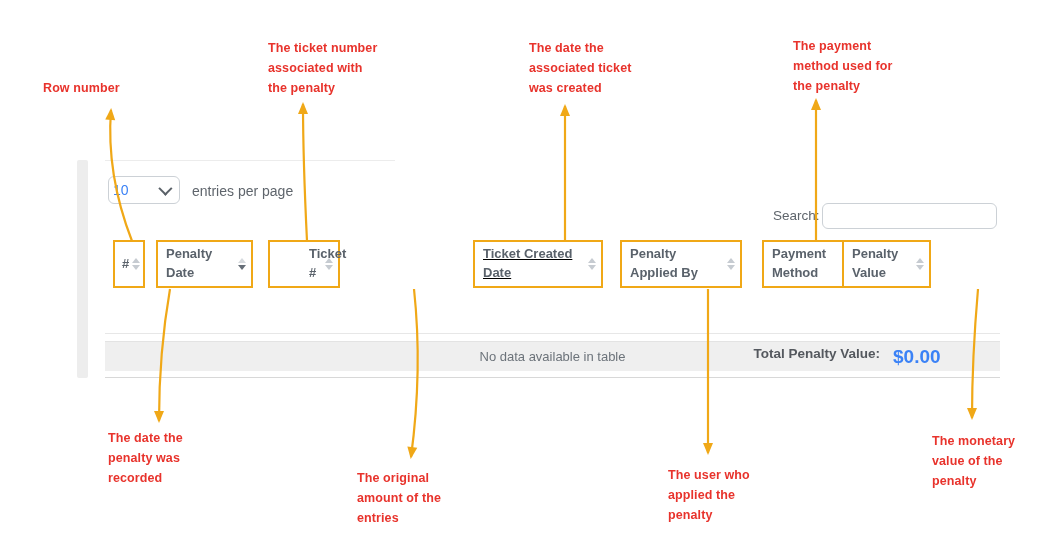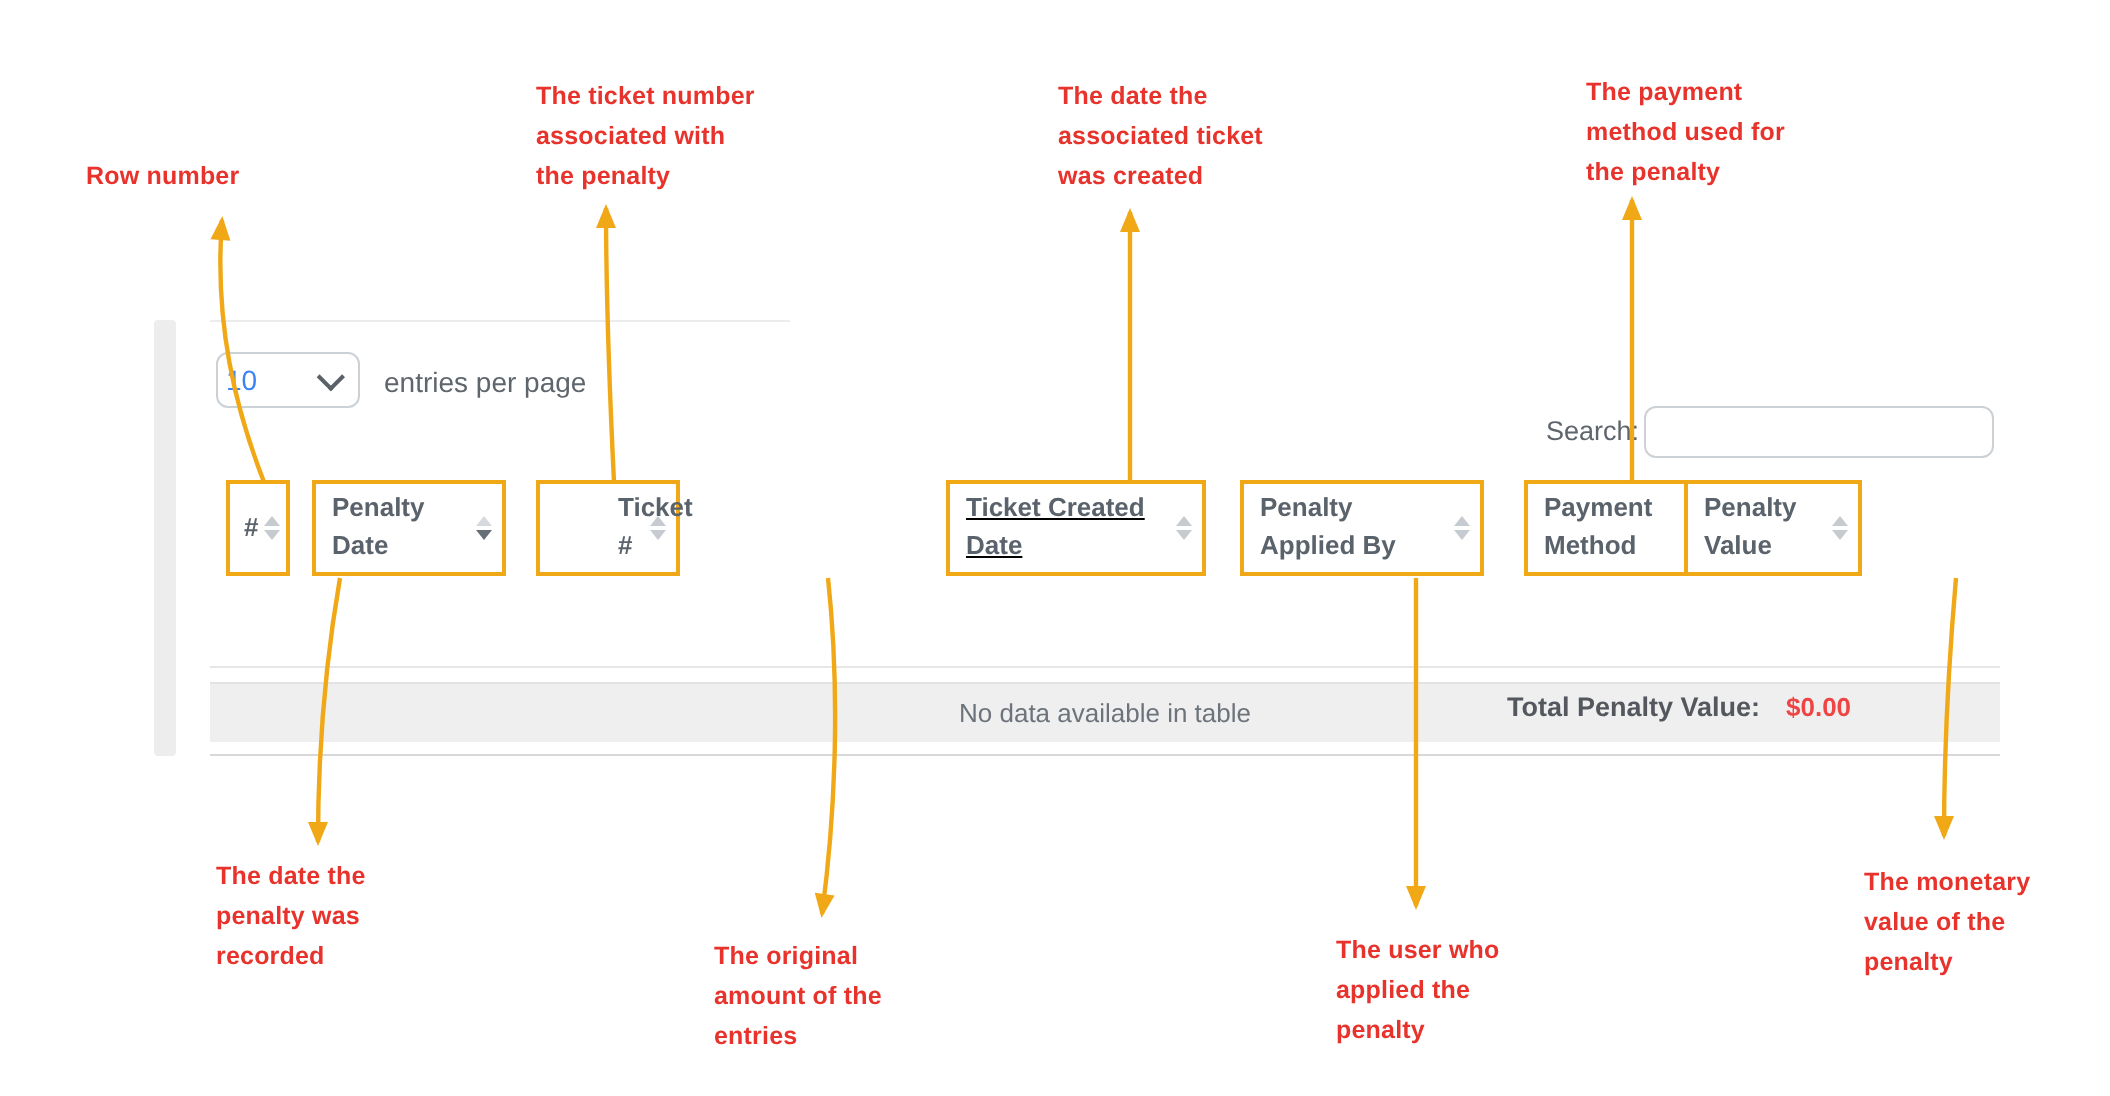--- a/index.html
+++ b/index.html
@@ -49,21 +49,21 @@
   .sort.desc .up{border-bottom-color:#d6dade;}
   
   .empty-row{
     position:absolute;left:105px;top:304px;width:895px;height:29px;background:#efefef;
     border-top:1px solid #e3e3e3;display:flex;align-items:center;justify-content:center;
     font-size:13px;color:#6c737a;margin-top:37px;
   }
   .row-sep{position:absolute;left:105px;top:333px;width:895px;height:1px;background:#e7e7e7;}
   .bottom-line{position:absolute;left:105px;top:377px;width:895px;height:1px;background:#d8d8d8;}
   .total-label{position:absolute;left:660px;width:220px;top:346px;text-align:right;font-size:13.5px;font-weight:bold;color:#54585e;}
-  .total-value{position:absolute;left:893px;top:346px;font-size:13px;font-weight:bold;color:#ef4444;}
+  .total-value{position:absolute;left:893px;top:346px;font-size:19px;font-weight:bold;color:#3b82f6;}
   
   .note{
     position:absolute;color:#e8332c;font-size:12.5px;font-weight:bold;line-height:20px;
     white-space:pre-line;letter-spacing:.1px;
   }
   .n-row{left:43px;top:78px;}
   .n-ticketnum{left:268px;top:38px;}
   .n-created{left:529px;top:38px;}
   .n-payment{left:793px;top:36px;}
   .n-pdate{left:108px;top:428px;}

